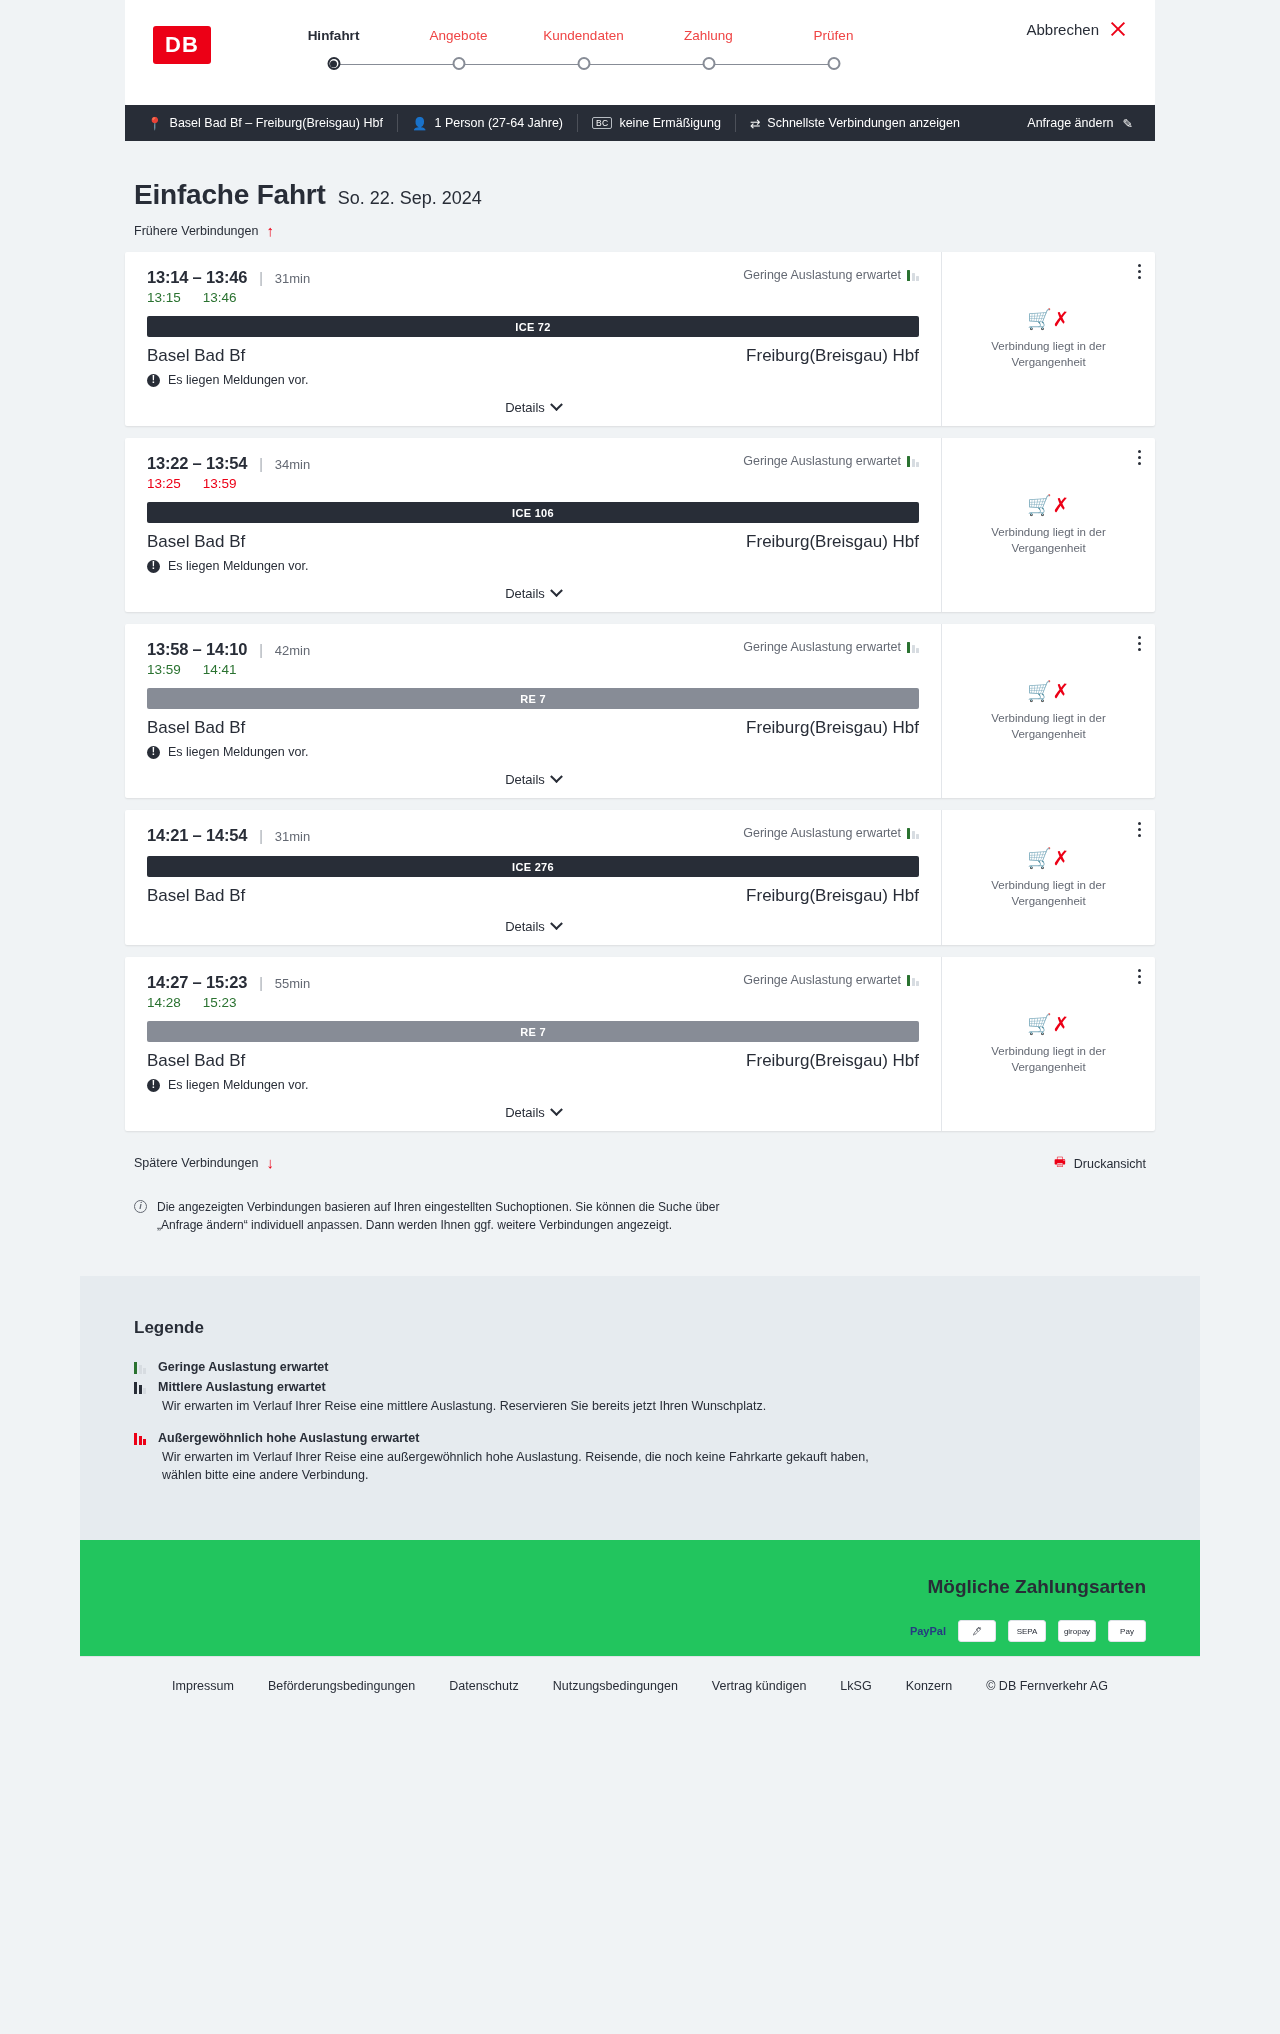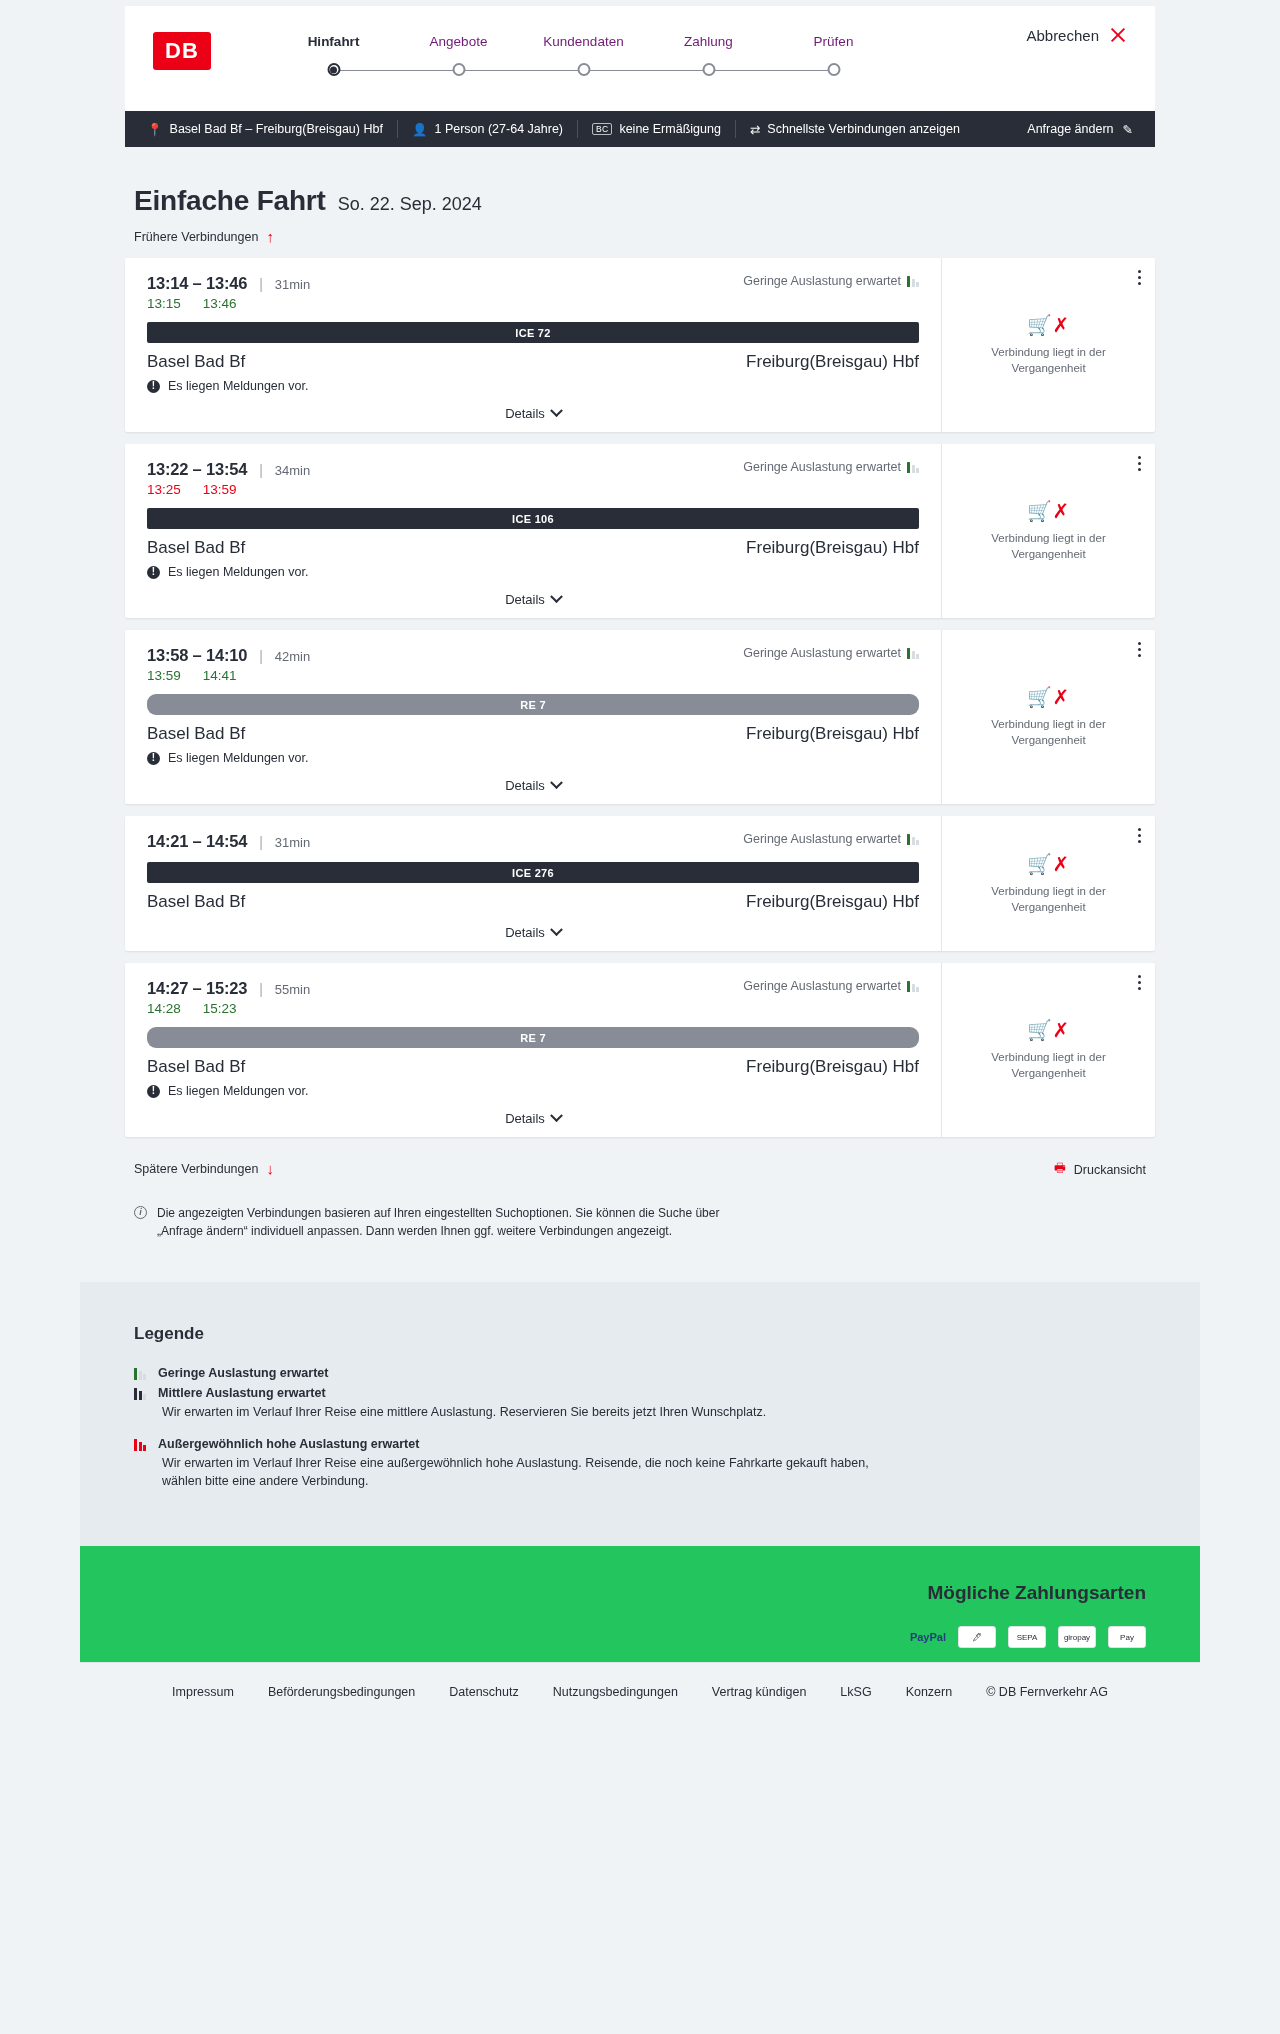--- a/index.html
+++ b/index.html
@@ -6,21 +6,21 @@
   html, body { margin: 0; padding: 0; }
   body {
     width: 1280px;
     min-height: 2034px;
     background: #f0f3f5;
     font-family: "Liberation Sans", sans-serif;
     font-size: 14px;
     color: #282d37;
     -webkit-font-smoothing: antialiased;
   }
-  .page { width: 1120px; margin: 6px auto; position: relative; }
+  .page { width: 1120px; margin: 0 auto; position: relative; }
 
   
   .header-card {
     background: #fff;
     margin: 0 45px;
     height: 105px;
     display: flex;
     align-items: flex-start;
     position: relative;
     border-radius: 0 0 2px 2px;
@@ -31,21 +31,21 @@
     color: #fff;
     border-radius: 3px;
     display: flex; align-items: center; justify-content: center;
     font-weight: bold; font-size: 22px; letter-spacing: 1px;
     font-family: "Liberation Sans", sans-serif;
     margin: 26px 0 0 28px;
     flex: none;
   }
   .stepper { display: flex; margin: 28px 0 0 60px; }
   .step { width: 125px; text-align: center; position: relative; }
-  .step .slabel { font-size: 13.5px; color: #701a75; }
+  .step .slabel { font-size: 13.5px; color: #ef4444; }
   .step.active .slabel { color: #282d37; font-weight: bold; }
   .step .dot-row { height: 26px; position: relative; margin-top: 10px; }
   .step .dot {
     width: 13px; height: 13px; border-radius: 50%;
     background: #fff; border: 2px solid #878c96;
     position: absolute; left: 50%; top: 4px; transform: translateX(-50%);
     z-index: 2;
   }
   .step.active .dot { border-color: #282d37; }
   .step.active .dot::after {
@@ -134,21 +134,21 @@
   .occ-bars i:nth-child(3) { height: 5px; }
   .line2 { margin-top: 3px; font-size: 13.5px; display: flex; gap: 22px; }
   .t-real { color: #2a7230; }
   .t-real.late { color: #ec0016; }
   .train-bar {
     margin-top: 11px; height: 21px; border-radius: 2px;
     display: flex; align-items: center; justify-content: center;
     font-size: 11px; font-weight: bold; color: #fff; letter-spacing: .3px;
   }
   .train-bar.ice { background: #282d37; }
-  .train-bar.re { background: #878c96; border-radius: 9px; }
+  .train-bar.re { background: #878c96; }
   .line3 {
     display: flex; justify-content: space-between;
     margin-top: 9px; font-size: 17px;
   }
   .msg { display: flex; align-items: center; gap: 8px; margin-top: 7px; font-size: 12.5px; }
   .i-circle {
     width: 13px; height: 13px; border-radius: 50%; background: #282d37; color: #fff;
     font-size: 10px; font-weight: bold; display: flex; align-items: center;
     justify-content: center; line-height: 1; flex: none;
   }

